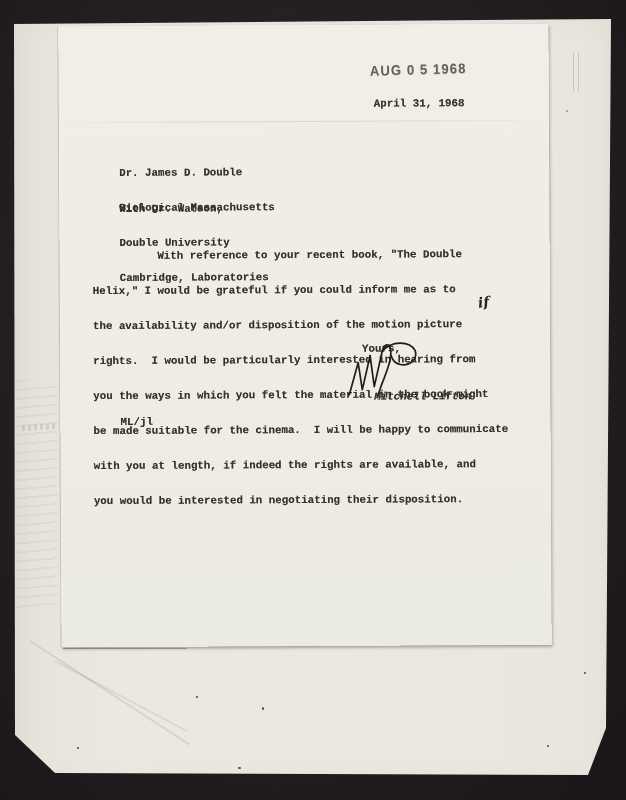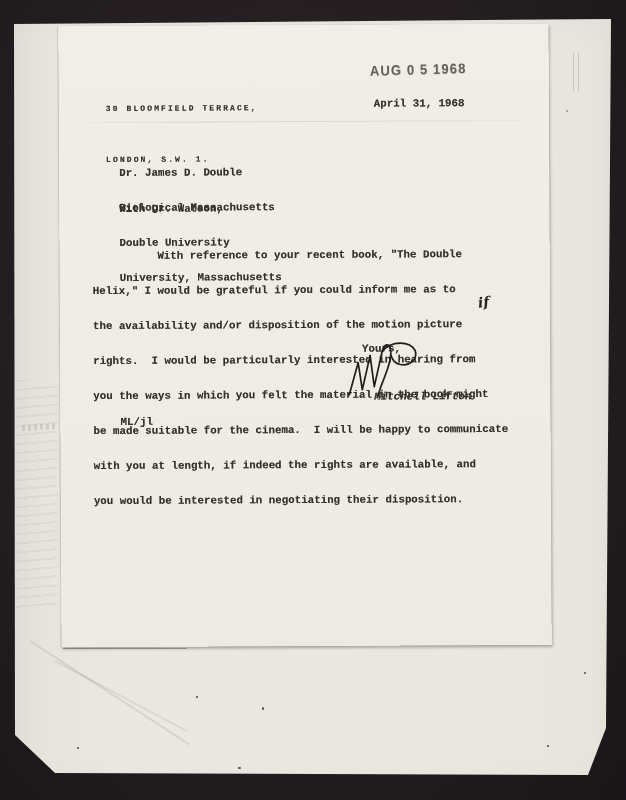--- a/index.html
+++ b/index.html
@@ -74,34 +74,30 @@
     <div class="speck p3"></div>
     <div class="speck p4"></div>
     <div class="speck p5"></div>
     <div class="speck p6"></div>
     <div class="speck p7"></div>
   </div>
 
   <div class="letter">
     <div class="crease-h"></div>
 
-    <div class="typed letterhead">
-      <div>30 BLOOMFIELD TERRACE,</div>
-      <div>LONDON, S.W. 1.</div>
-    </div>
 
     <div class="stamp">AUG 0 5 1968</div>
 
     <div class="typed dateline">April 31, 1968</div>
 
     <div class="typed recipient">
       <div>Dr. James D. Double</div>
       <div>Biological Massachusetts</div>
       <div>Double University</div>
-      <div>University, Massachusetts</div>
+      <div>Cambridge, Laboratories</div>
     </div>
 
     <div class="typed salutation">With Dr. Watson,</div>
 
     <div class="typed bodyblock">
       <div>          With reference to your recent book, "The Double</div>
       <div>Helix," I would be grateful if you could inform me as to</div>
       <div>the availability and/or disposition of the motion picture</div>
       <div>rights.  I would be particularly interested in hearing from</div>
       <div>you the ways in which you felt the material in the book might</div>

